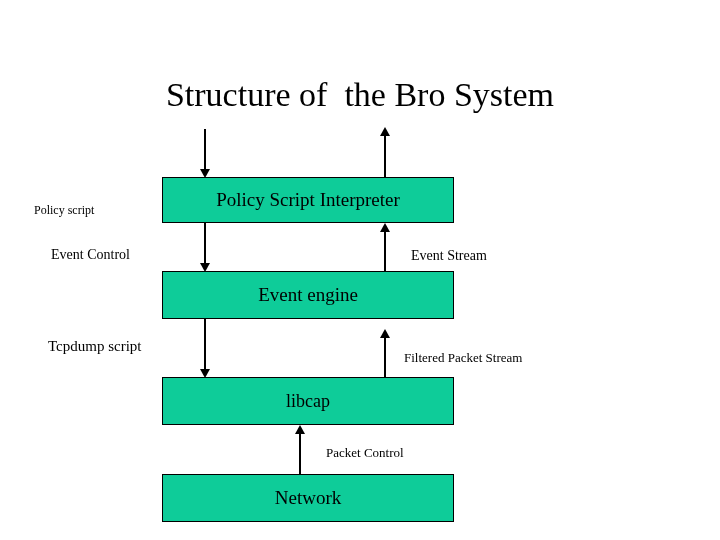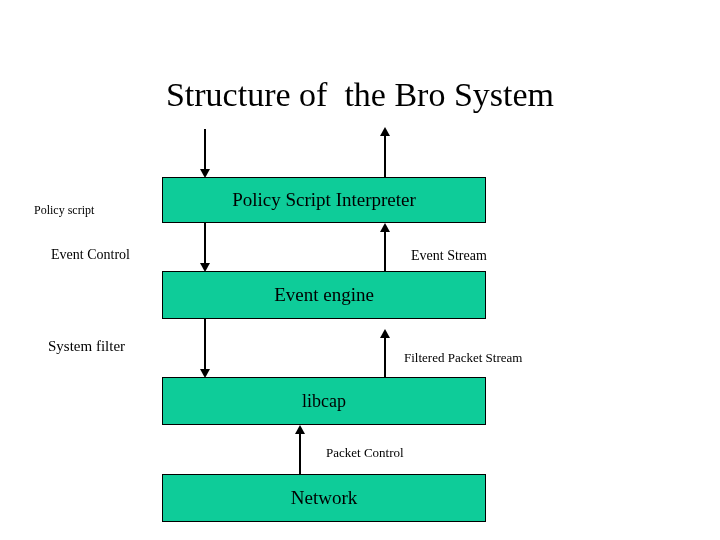--- a/index.html
+++ b/index.html
@@ -24,21 +24,21 @@
     text-align: center;
     font-size: 34px;
     line-height: 42px;
     font-family: "Liberation Serif", "DejaVu Serif", serif;
     color: #000000;
     white-space: pre;
   }
   .box {
     position: absolute;
     left: 162px;
-    width: 324px;
+    width: 292px;
     background: #0ECC99;
     border: 1px solid #000000;
     box-sizing: border-box;
     display: flex;
     align-items: center;
     justify-content: center;
     font-family: "Liberation Serif", "DejaVu Serif", serif;
     color: #000000;
   }
   #box-interpreter { top: 177px;  height: 46px; font-size: 19px; }
@@ -120,19 +120,19 @@
     <span>Network</span>
   </div>
 
   <div class="label" id="lbl-policy-script">Policy script</div>
 
 
   <div class="label" id="lbl-event-control">Event Control</div>
 
   <div class="label" id="lbl-event-stream">Event Stream</div>
 
-  <div class="label" id="lbl-tcpdump-filter">System filter</div>
+  <div class="label" id="lbl-tcpdump-filter">Tcpdump script</div>
 
   <div class="label" id="lbl-filtered-stream">Filtered Packet Stream</div>
 
   <div class="label" id="lbl-packet-stream">Packet Control</div>
 
 </div>
 
 </body></html>

